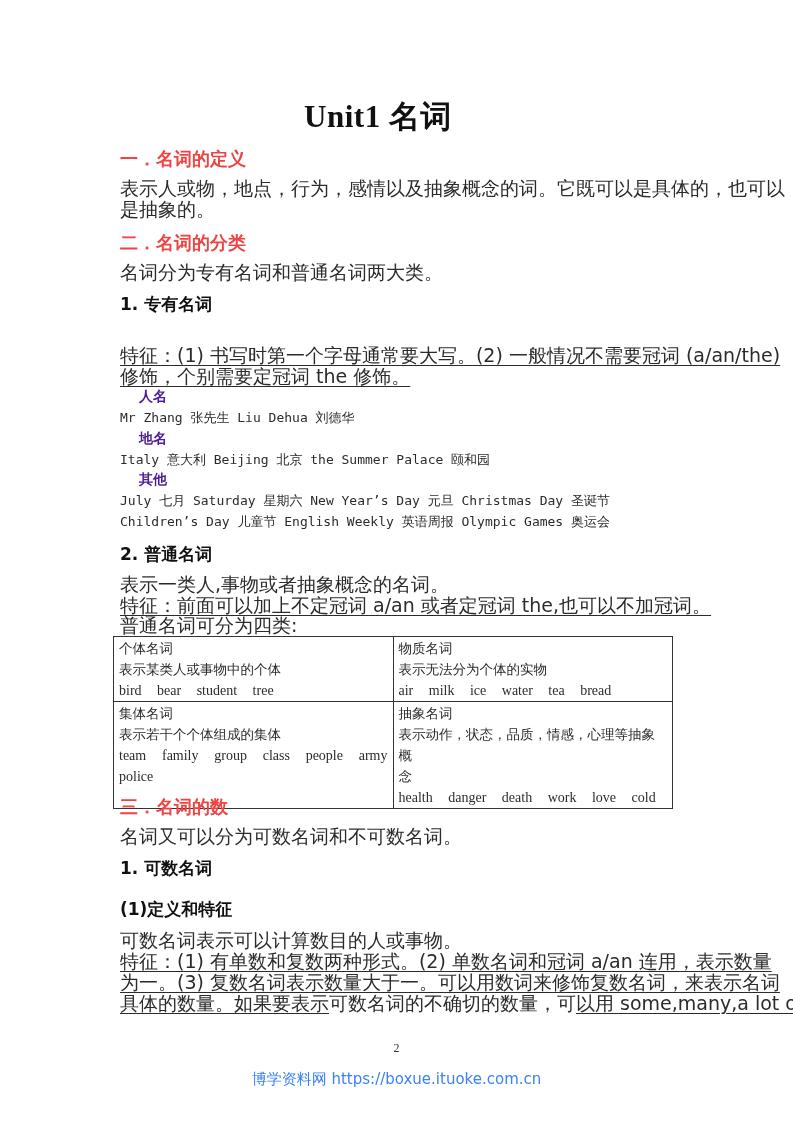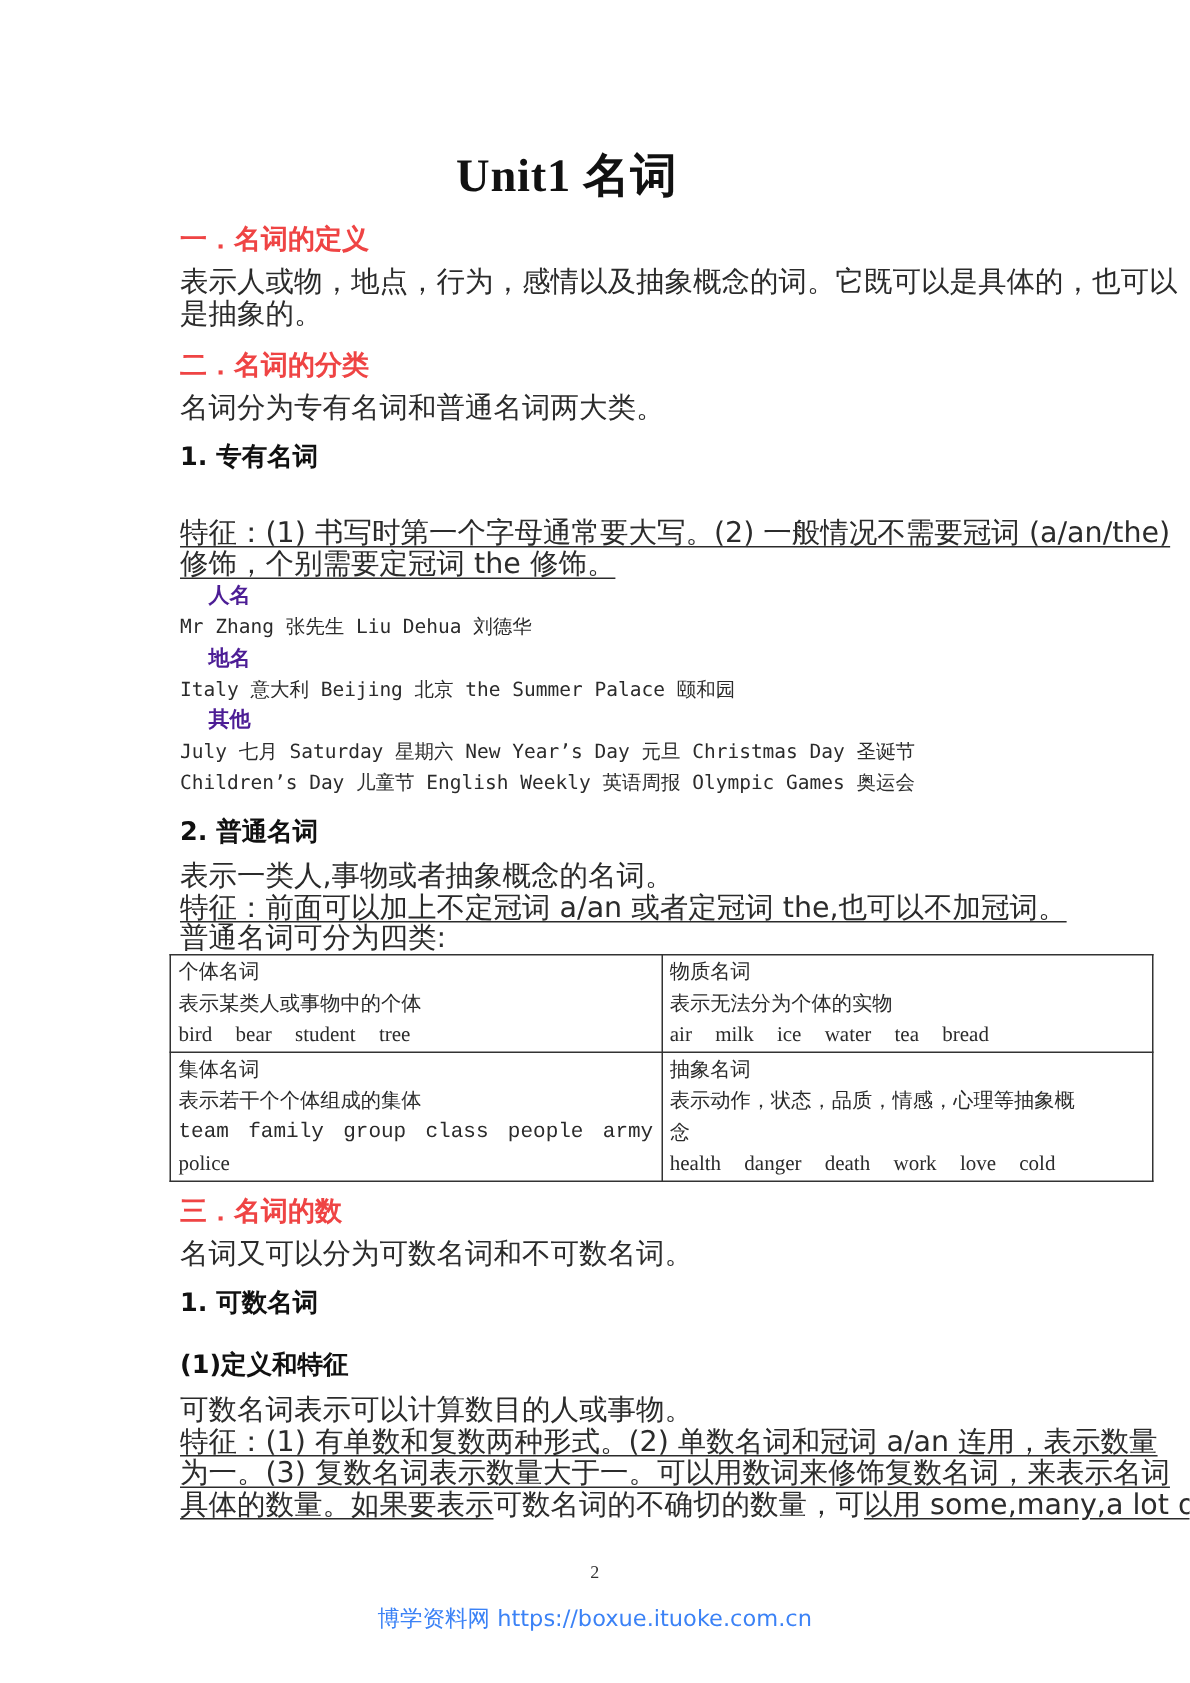--- a/index.html
+++ b/index.html
@@ -8,25 +8,25 @@
   .page { position:absolute; left:0; top:0; width:793px; height:1122px; background:#fff; }
   .abs { position:absolute; white-space:nowrap; }
   .title { left:0; width:756px; top:96px; text-align:center; font-family:"Liberation Serif", "DejaVu Serif", serif;
            font-weight:bold; font-size:31px; letter-spacing:0.5px; color:#111; }
   .h1 { font-family:Liberation Mono, monospace; font-weight:bold; font-size:18px; color:#ef4444; left:120px; }
   .h2 { font-family:"DejaVu Sans", sans-serif; font-weight:bold; font-size:17px; color:#111; left:120px; }
   .body { font-family:"DejaVu Sans", sans-serif; font-size:19px; color:#2b2b2b; left:120px; line-height:21px; }
   .mono { font-family:"DejaVu Sans Mono", "Liberation Mono", monospace; font-size:13px; color:#2b2b2b; left:120px; }
   .sub { font-family:Liberation Sans, sans-serif; font-weight:bold; font-size:14px; color:#4c1d95; left:120px;margin-left:19px; }
   .ul { text-decoration:underline; text-underline-offset:3px; }
-  table.noun-table { position:absolute; left:113px; top:636px; width:656px; border-collapse:collapse;
+  table.noun-table { position:absolute; left:113px; top:636px; width:560px; border-collapse:collapse;
           font-family:"DejaVu Sans", sans-serif; font-size:13.5px; color:#2b2b2b; }
   table.noun-table td { border:1.5px solid #333; vertical-align:top; padding:1px 5px 0 5px; width:50%; line-height:21px; }
   .words { font-family:"Liberation Serif", "DejaVu Serif", serif; font-size:14px; word-spacing:12px; }
-  .justify-words { display:flex; justify-content:space-between; font-family:Liberation Mono, monospace; font-size:14px;align-items:flex-end; }
+  .justify-words { display:flex; justify-content:space-between; font-family:Liberation Serif, serif; font-size:14px;align-items:flex-end; }
   .page-num { left:0; width:793px; text-align:center; top:1041px; font-family:"Liberation Serif", serif; font-size:12px; color:#333; }
   .footer { left:0; width:793px; text-align:center; top:1070px; font-family:"DejaVu Sans", sans-serif; font-size:15px; color:#3b82f6; }
 </style>
 </head>
 <body>
 
 <div class="page">
 
   <div class="abs title">Unit1 名词</div>
 

